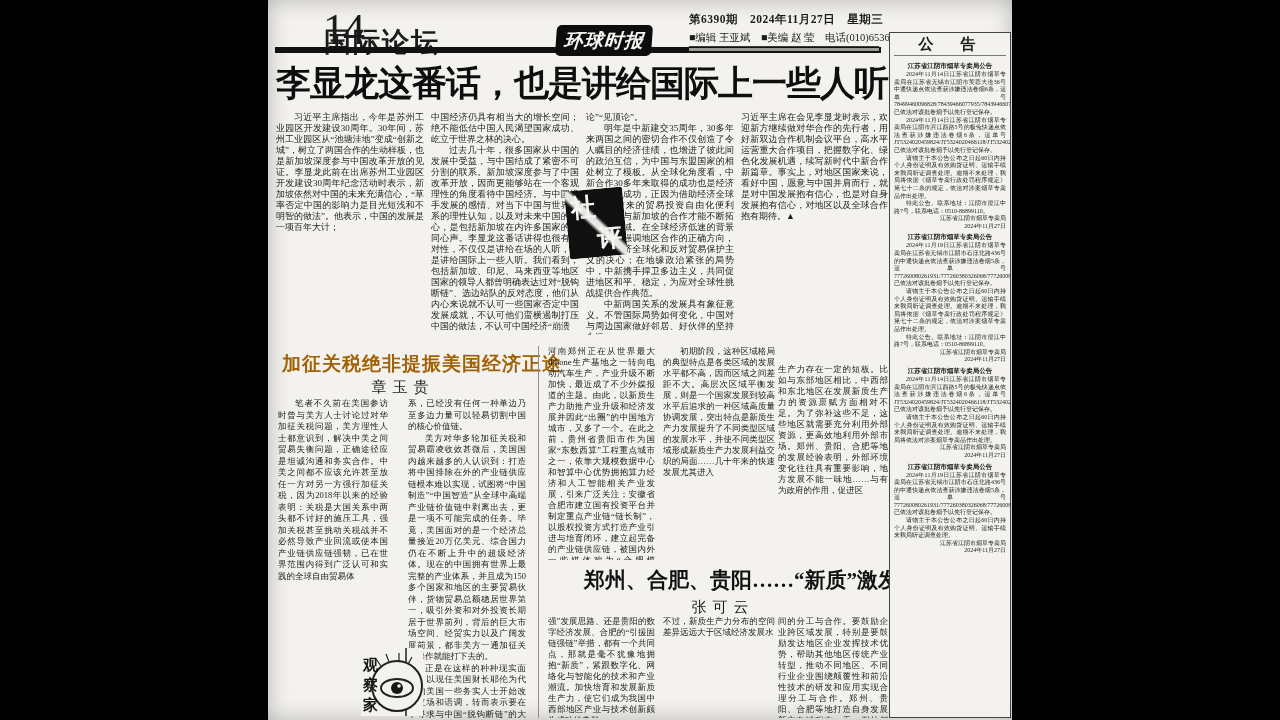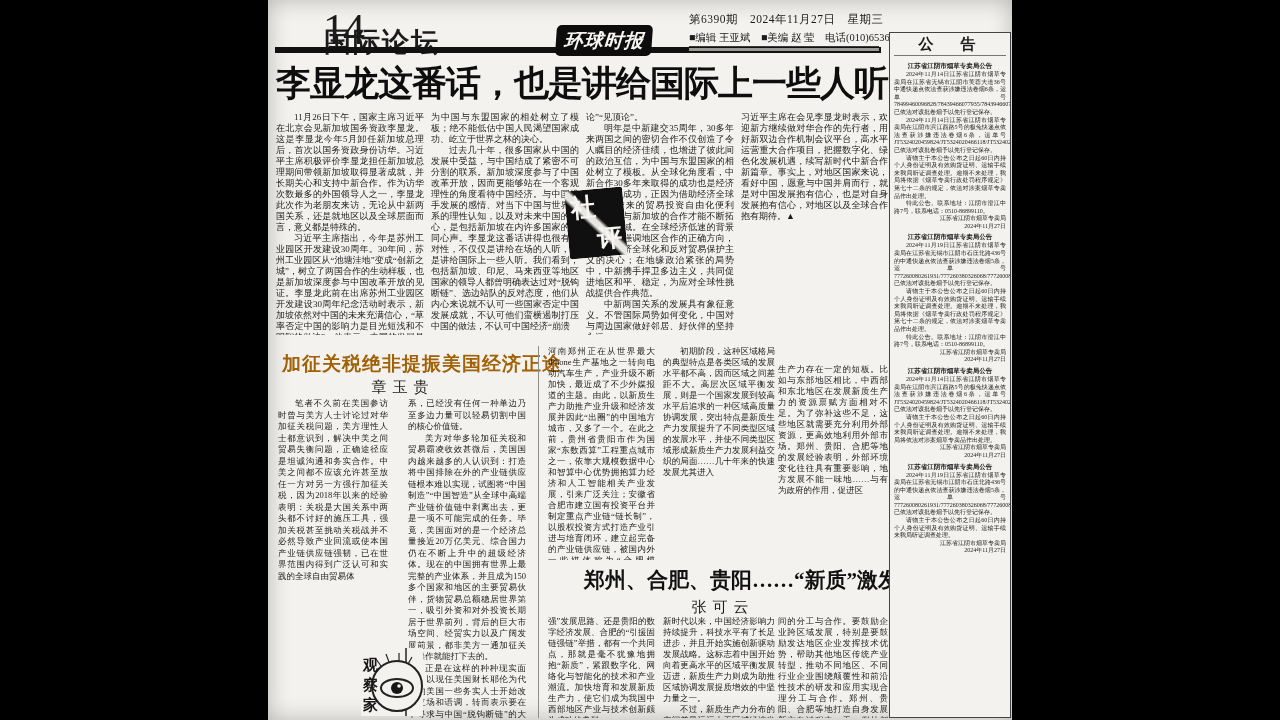--- a/index.html
+++ b/index.html
@@ -7,21 +7,21 @@
          font-family:"Liberation Serif","DejaVu Serif",serif;}
   .page{position:absolute;left:268px;top:0;width:744px;height:720px;background:#f3f2ef;color:#1b1b1b;
         box-shadow:inset 0 0 22px rgba(0,0,0,.25);}
   .abs{position:absolute;}
   
   .pagenum{font-size:44px;font-weight:normal;letter-spacing:-2px;margin-left:48px;}
   .section-name{font-size:27px;font-weight:bold;letter-spacing:2px;}
   .hdr-bar{background:#111;}
   .logo-box{background:#0d0d0d;color:#f6f5f2;border-radius:5px;display:flex;align-items:center;justify-content:center;
             font-weight:bold;font-style:italic;font-size:19px;letter-spacing:1px;transform:skewX(-4deg);}
-  .issue-line{font-size:11.5px;font-weight:normal;letter-spacing:.5px;}
+  .issue-line{font-size:11.5px;font-weight:bold;letter-spacing:.5px;}
   .editor-line{font-size:10.5px;}
   .dbl-rule{border-top:1px solid #3a3a3a;border-bottom:3px solid #9a9a96;height:1px;}
   
   .main-headline{font-family:"Liberation Sans","DejaVu Sans",sans-serif;font-weight:900;
                  font-size:35px;letter-spacing:-1px;white-space:nowrap;color:#0e0e0e;}
   .sub-headline{font-weight:bold;font-size:19px;letter-spacing:1px;white-space:nowrap;color:#a16207;}
   .sub-headline2{font-weight:bold;font-size:21px;letter-spacing:0;white-space:nowrap;color:#111;}
   .byline{font-size:15px;letter-spacing:6px;text-align:center;}
   
   .col{overflow:hidden;text-align:justify;}
@@ -59,25 +59,24 @@
     <div class="abs logo-box" style="left:288px;top:25px;width:96px;height:31px;">
       <span>环球时报</span>
     </div>
     <div class="abs issue-line" style="left:421px;top:12px;">第6390期　2024年11月27日　星期三</div>
     <div class="abs editor-line" style="left:421px;top:31px;">■编辑 王亚斌　■美编 赵 莹　电话(010)65369573</div>
     <div class="abs dbl-rule" style="left:421px;top:46px;width:190px;"></div>
 
     <div class="abs main-headline" style="left:8px;top:60px;">李显龙这番话，也是讲给国际上一些人听的</div>
 
     <div class="abs col tcol" style="left:8px;top:112px;width:148px;height:223px;">
-        <p>11月26日下午，国家主席习近平在北京会见新加坡国务资政李显龙。这是李显龙今年5月卸任新加坡总理后，首次以国务资政身份访华。习近平主席积极评价李显龙担任新加坡总理期间带领新加坡取得显著成就，并长期关心和支持中新合作。作为访华次数最多的外国领导人之一，李显龙此次作为老朋友来访，无论从中新两国关系，还是就地区以及全球层面而言，意义都是特殊的。</p>
         <p>习近平主席指出，今年是苏州工业园区开发建设30周年。30年间，苏州工业园区从“池塘洼地”变成“创新之城”，树立了两国合作的生动样板，也是新加坡深度参与中国改革开放的见证。李显龙此前在出席苏州工业园区开发建设30周年纪念活动时表示，新加坡依然对中国的未来充满信心，“草率否定中国的影响力是目光短浅和不明智的做法”。他表示，中国的发展是一项百年大计；</p>
       </div>
     <div class="abs col tcol cont" style="left:163px;top:112px;width:148px;height:223px;">
-        <p>为中国与东盟国家的相处树立了模板；绝不能低估中国人民渴望国家成功、屹立于世界之林的决心。</p>
+        <p>中国经济仍具有相当大的增长空间；绝不能低估中国人民渴望国家成功、屹立于世界之林的决心。</p>
         <p>过去几十年，很多国家从中国的发展中受益，与中国结成了紧密不可分割的联系。新加坡深度参与了中国改革开放，因而更能够站在一个客观理性的角度看待中国经济。与中国携手发展的感情、对当下中国与世界关系的理性认知，以及对未来中国的信心，是包括新加坡在内许多国家的共同心声。李显龙这番话讲得也很有针对性，不仅仅是讲给在场的人听，也是讲给国际上一些人听。我们看到，包括新加坡、印尼、马来西亚等地区国家的领导人都曾明确表达过对“脱钩断链”、选边站队的反对态度，他们从内心来说就不认可一些国家否定中国发展成就，不认可他们蛮横遏制打压中国的做法，不认可中国经济“崩溃</p>
       </div>
     <div class="abs col tcol cont" style="left:318px;top:112px;width:148px;height:223px;">
         <p>论”“见顶论”。</p>
         <p>明年是中新建交35周年，30多年来两国之间的密切合作不仅创造了令人瞩目的经济佳绩，也增进了彼此间的政治互信，为中国与东盟国家的相处树立了模板。从全球化角度看，中新合作30多年来取得的成功也是经济全球化的成功，正因为借助经济全球化浪潮带来的贸易投资自由化便利化，中国与新加坡的合作才能不断拓展出新领域。在全球经济低速的背景下，中新强调地区合作的正确方向，坚定了经济全球化和反对贸易保护主义的决心；在地缘政治紧张的局势中，中新携手捍卫多边主义，共同促进地区和平、稳定，为应对全球性挑战提供合作典范。</p>
         <p>中新两国关系的发展具有象征意义。不管国际局势如何变化，中国对与周边国家做好邻居、好伙伴的坚持永远</p>
       </div>
     <div class="abs col tcol cont" style="left:473px;top:112px;width:147px;height:223px;">
         <p>习近平主席在会见李显龙时表示，欢迎新方继续做对华合作的先行者，用好新双边合作机制会议平台，高水平运营重大合作项目，把握数字化、绿色化发展机遇，续写新时代中新合作新篇章。事实上，对地区国家来说，看好中国，愿意与中国并肩而行，就是对中国发展抱有信心，也是对自身发展抱有信心，对地区以及全球合作抱有期待。▲</p>
       </div>
@@ -132,21 +131,20 @@
         <p>生产力存在一定的短板。比如与东部地区相比，中西部和东北地区在发展新质生产力的资源禀赋方面相对不足。为了弥补这些不足，这些地区就需要充分利用外部资源，更高效地利用外部市场。郑州、贵阳、合肥等地的发展经验表明，外部环境变化往往具有重要影响，地方发展不能一味地……与有为政府的作用，促进区</p>
       </div>
 
     <div class="abs sub-headline2" style="left:316px;top:566px;">郑州、合肥、贵阳……“新质”激发动力</div>
     <div class="abs byline" style="left:380px;top:598px;width:150px;">张可云</div>
 
     <div class="abs col rcol cont" style="left:280px;top:616px;width:107px;height:102px;">
         <p>强”发展思路、还是贵阳的数字经济发展、合肥的“引援固链强链”举措，都有一个共同点，那就是毫不犹豫地拥抱“新质”，紧跟数字化、网络化与智能化的技术和产业潮流。加快培育和发展新质生产力，使它们成为我国中西部地区产业与技术创新颇为成功的典型。</p>
       </div>
     <div class="abs col rcol cont" style="left:395px;top:616px;width:112px;height:102px;">
-        <p>新时代以来，中国经济影响力持续提升，科技水平有了长足进步，并且开始实施创新驱动发展战略。这标志着中国开始向着更高水平的区域平衡发展迈进，新质生产力则成为助推区域协调发展提质增效的中坚力量之一。</p>
         <p>不过，新质生产力分布的空间差异远远大于区域经济发展水</p>
       </div>
     <div class="abs col rcol cont" style="left:510px;top:616px;width:110px;height:102px;">
         <p>间的分工与合作。要鼓励企业跨区域发展，特别是要鼓励发达地区企业发挥技术优势，帮助其他地区传统产业转型，推动不同地区、不同行业企业围绕颠覆性和前沿性技术的研发和应用实现合理分工与合作。郑州、贵阳、合肥等地打造自身发展新方向过程中，无一例外都在促进企业跨区域合作</p>
       </div>
 
     <div class="abs notice-box" style="left:621px;top:32px;width:112px;height:680px;">
       <div class="notice-title">公　告</div>
       <div>
           <div class="n-head">江苏省江阴市烟草专卖局公告</div>

